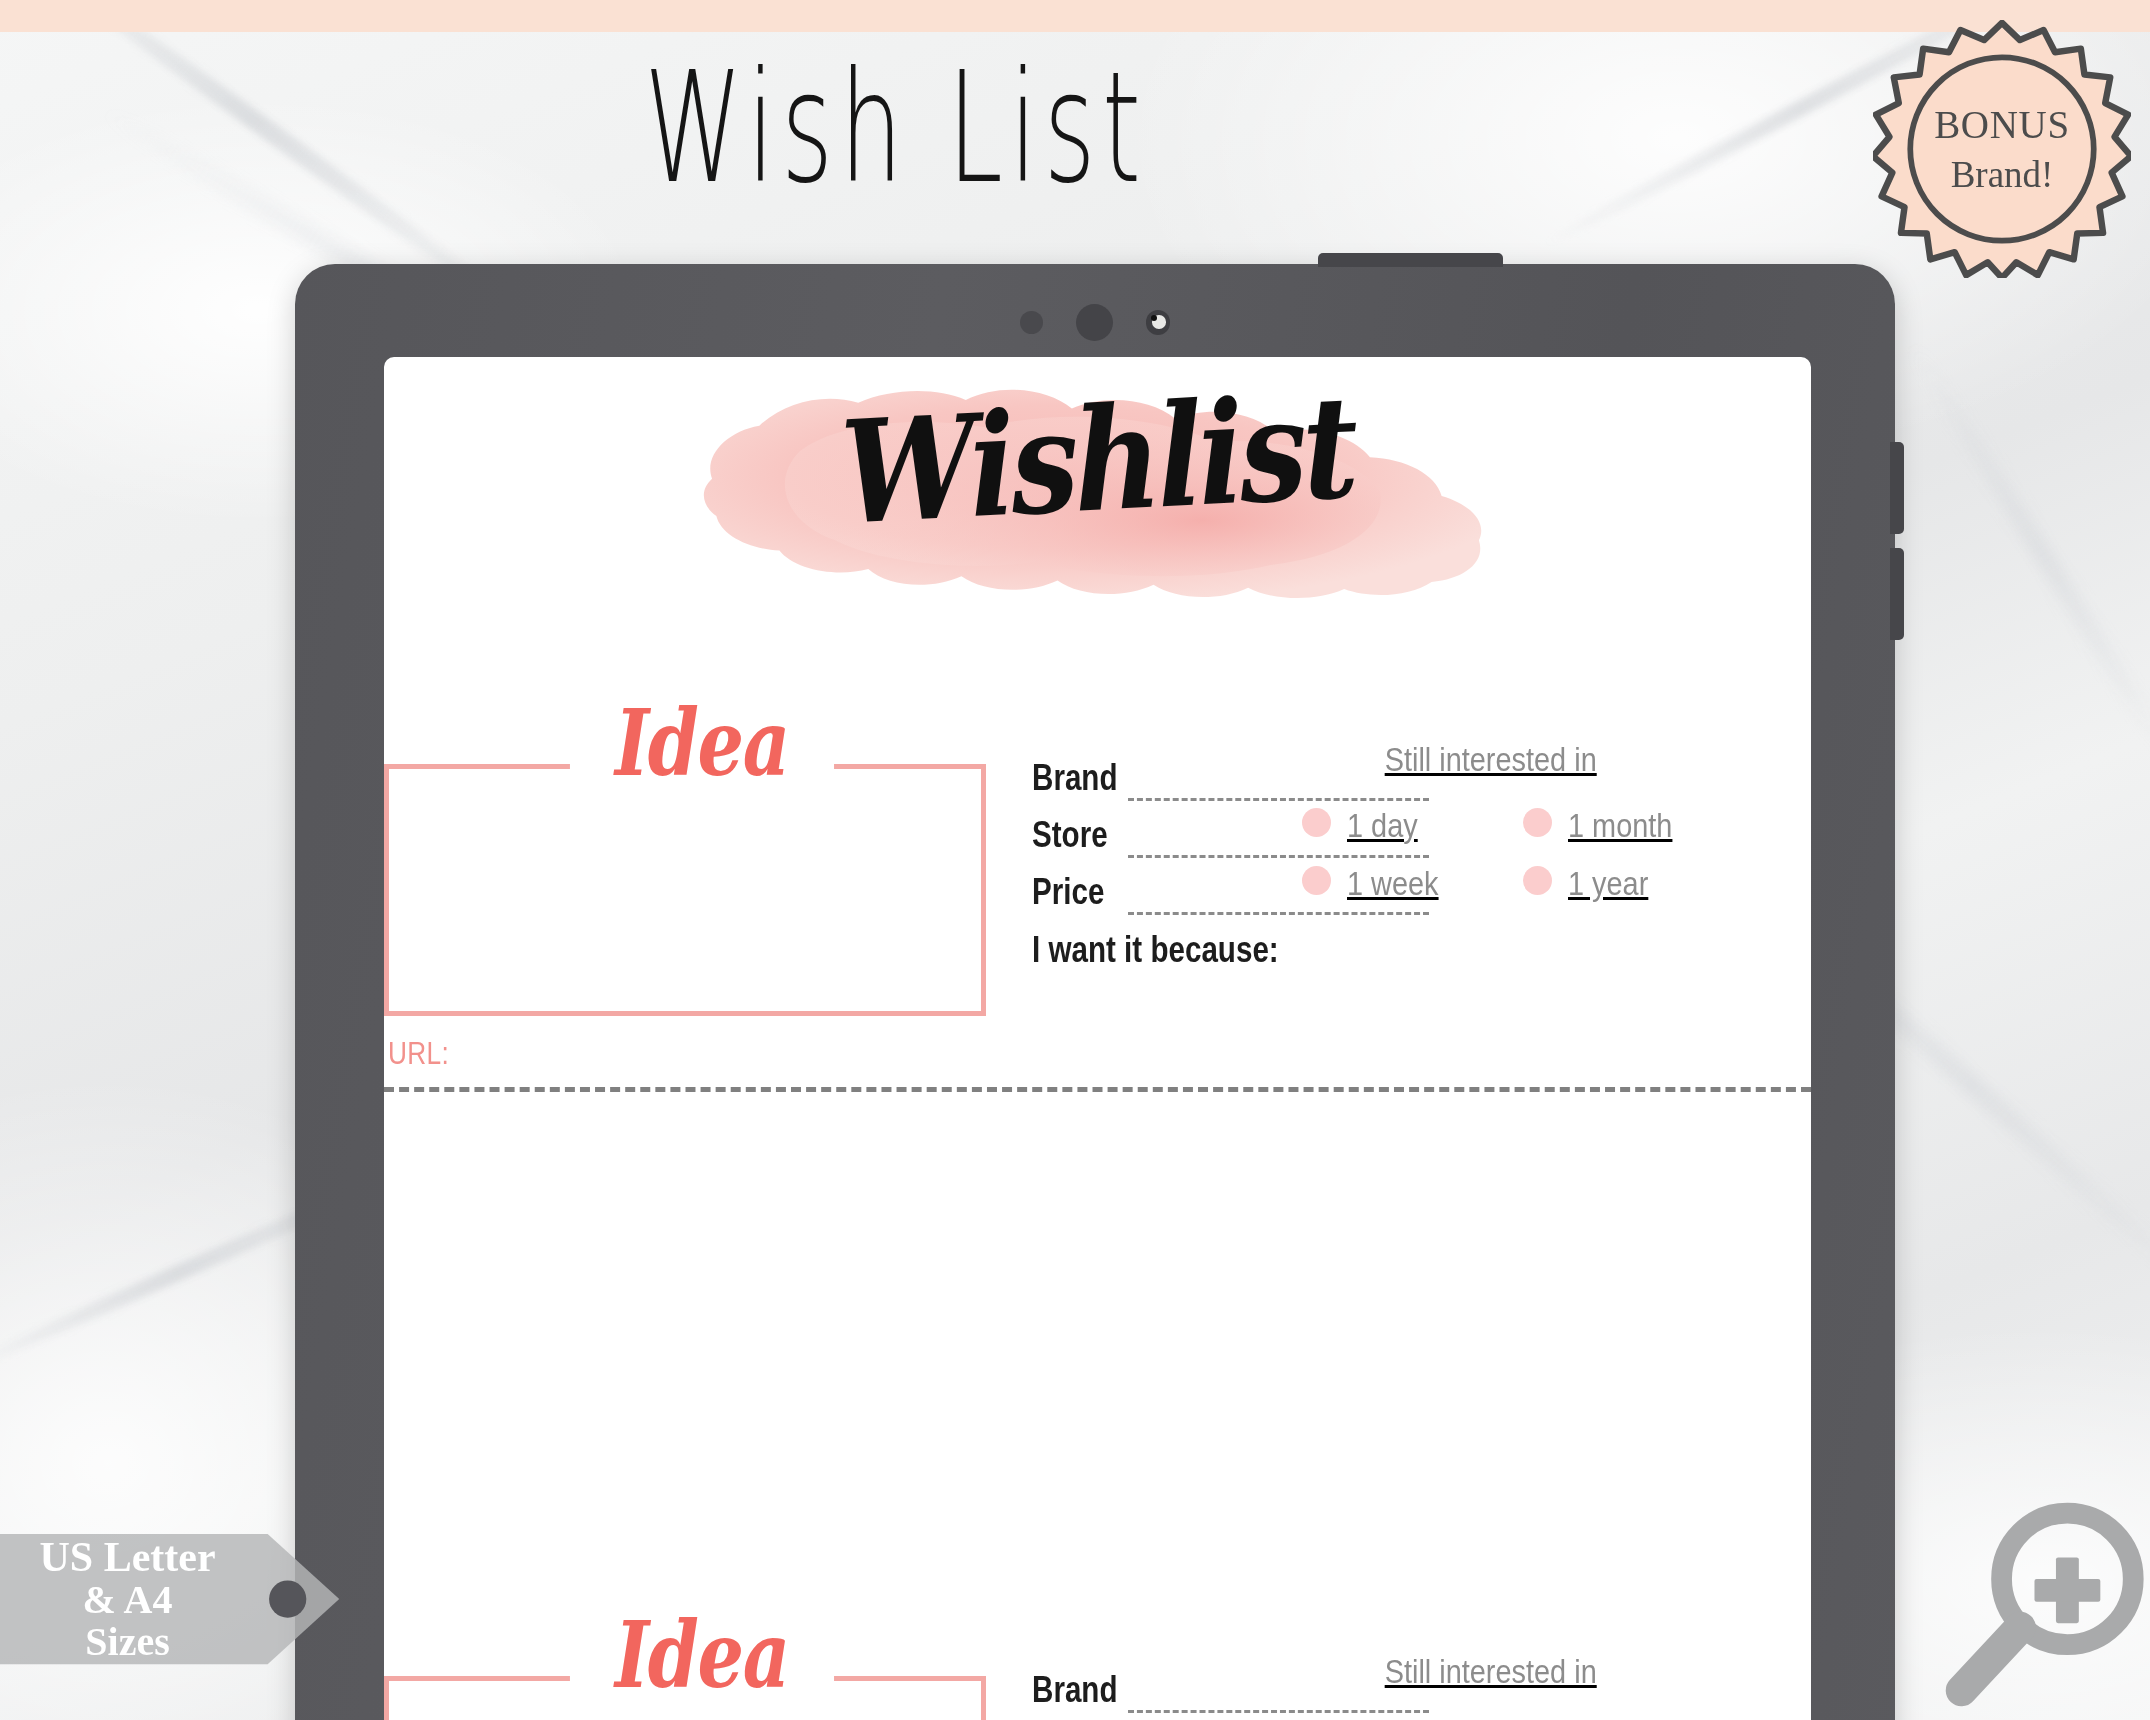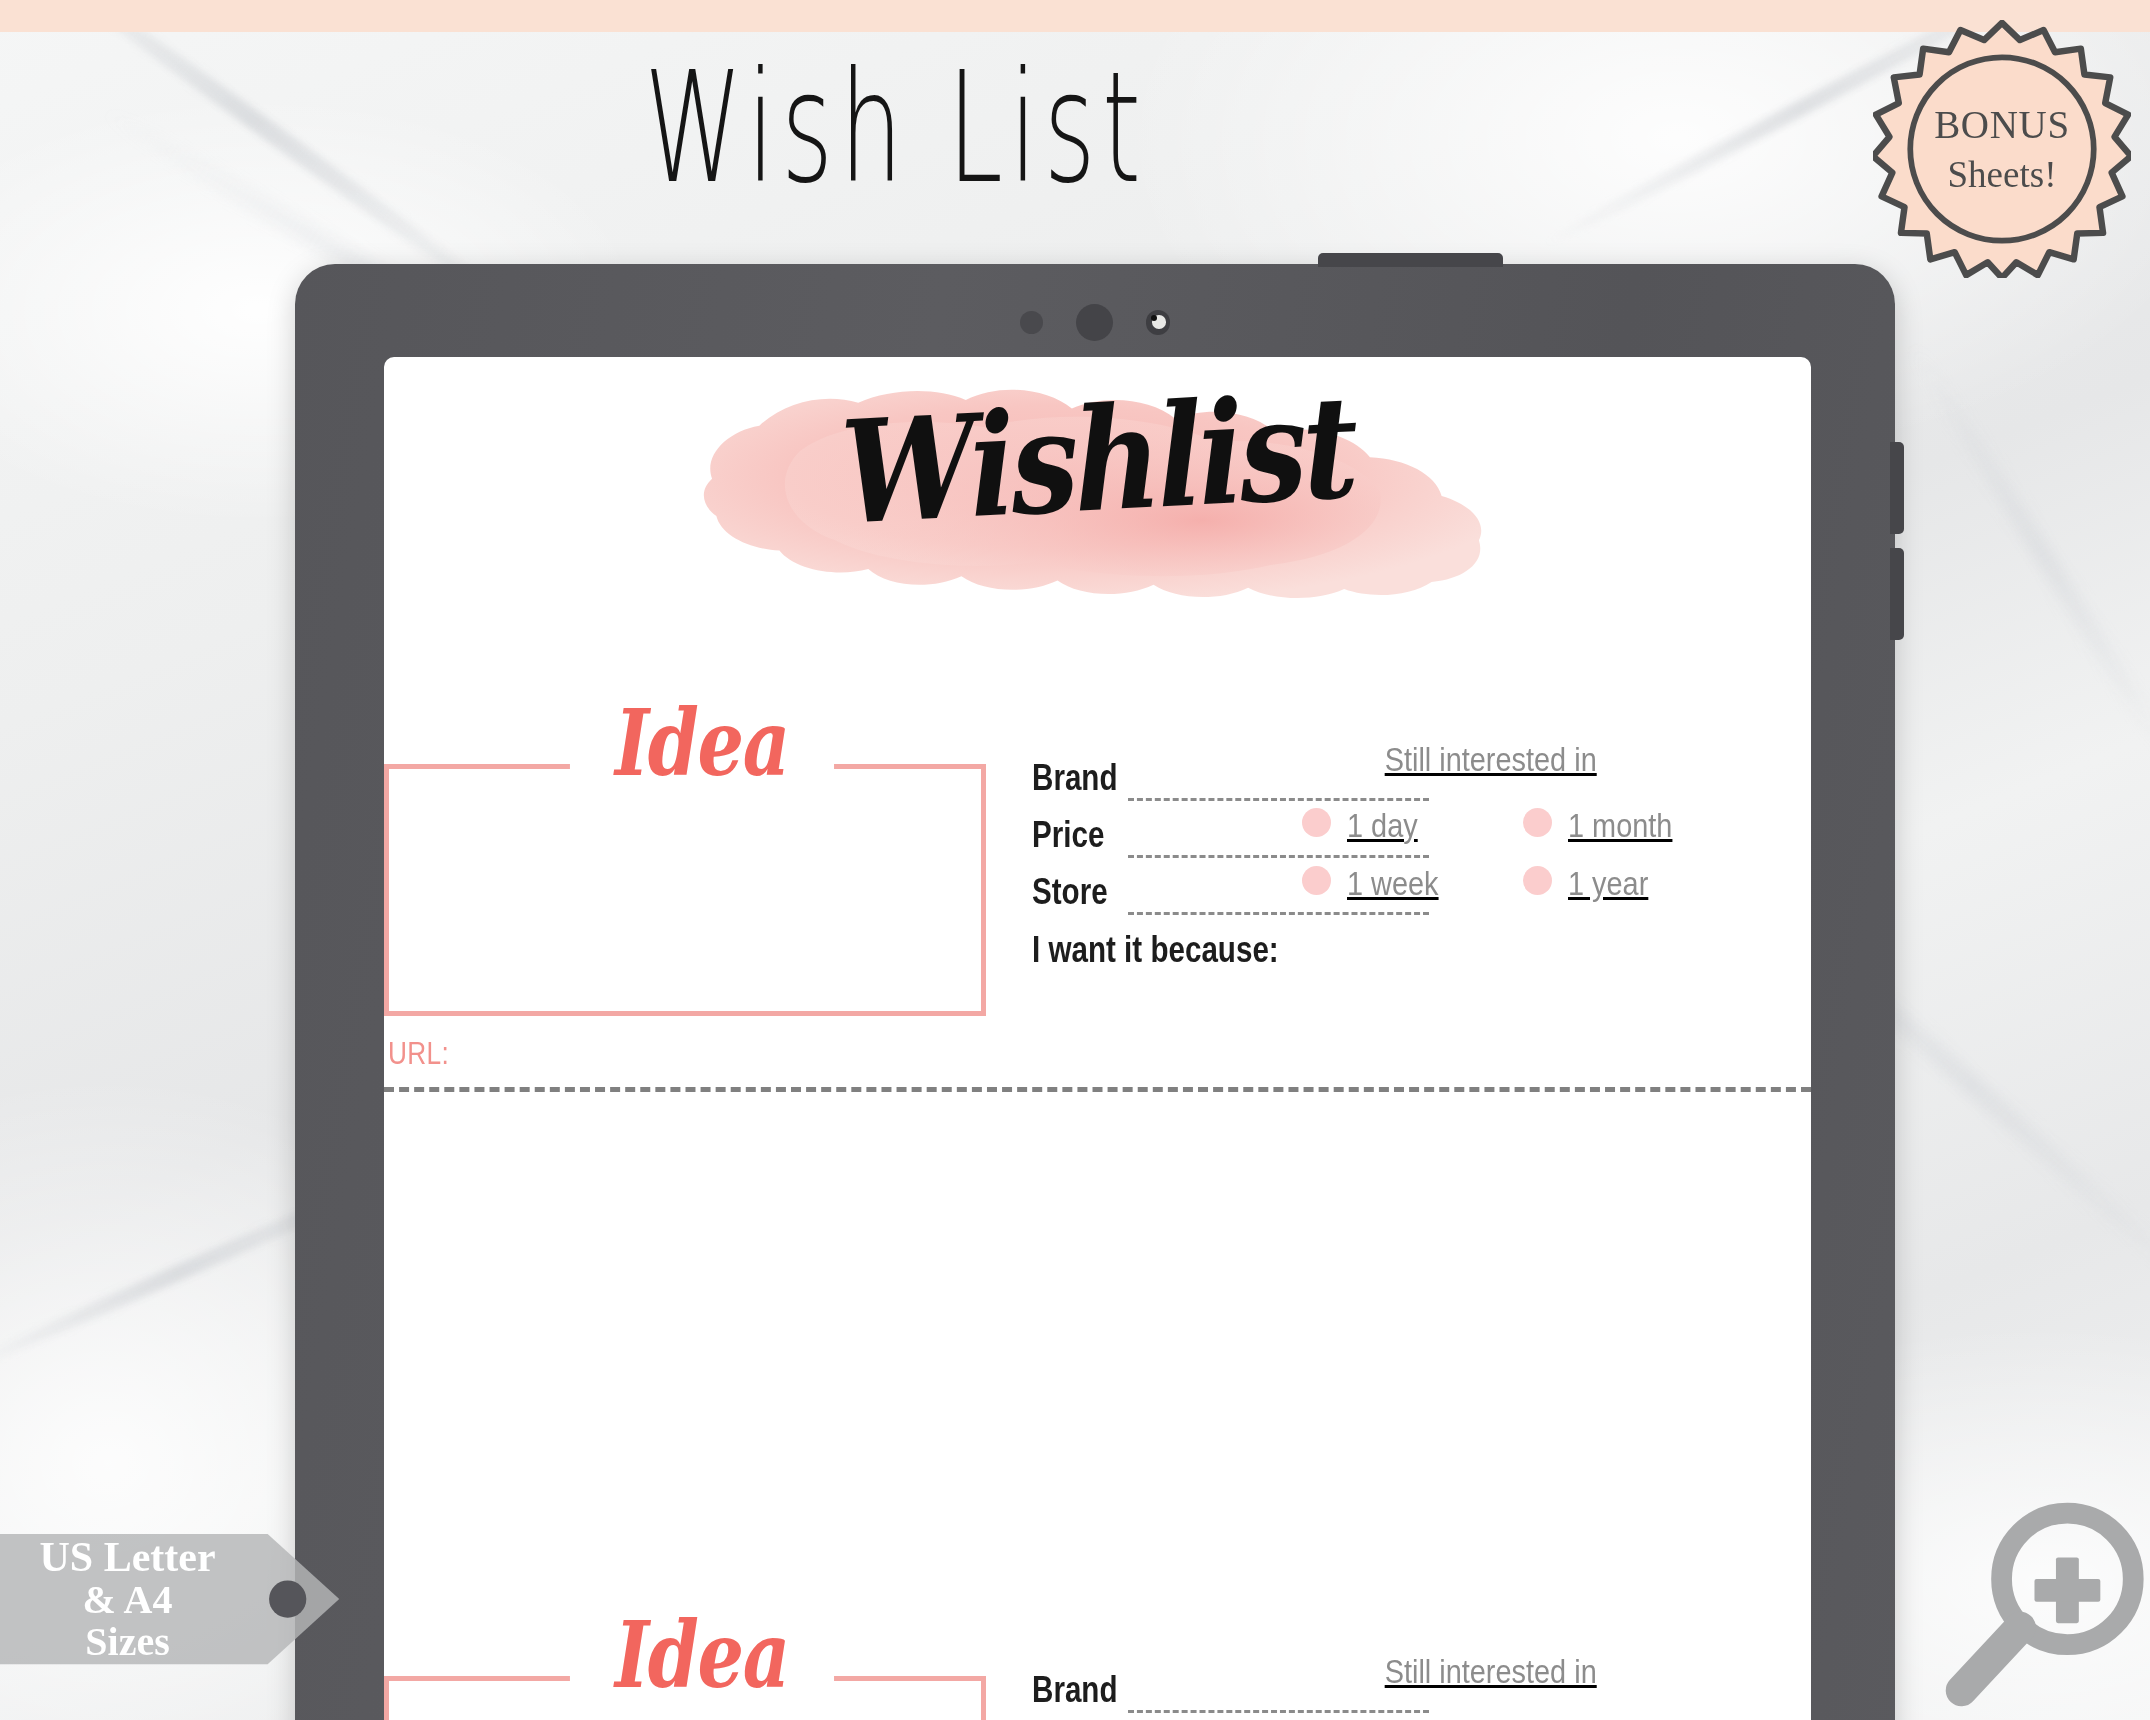--- a/index.html
+++ b/index.html
@@ -169,21 +169,21 @@
 
 <div id="headline">Wish List</div>
 
 <div id="badge">
   <svg viewBox="0 0 360 360">
     <polygon points="180,4 205,28 238,14 254,45 290,40 295,76 331,80 324,116 356,132 337,163 360,190 333,213 348,246 316,261 321,297 285,298 280,334 246,324 230,356 200,338 180,360 160,338 130,356 114,324 80,334 75,298 39,297 44,261 12,246 27,213 0,190 23,163 4,132 36,116 29,80 65,76 70,40 106,45 122,14 155,28" fill="#fbdccb" stroke="#4c4c4c" stroke-width="9" stroke-linejoin="round"></polygon>
     <circle cx="180" cy="180" r="128" fill="none" stroke="#4c4c4c" stroke-width="8"></circle>
   </svg>
   <div id="badge-text">
     <div id="badge-line1">BONUS</div>
-    <div id="badge-line2">Sheets!</div>
+    <div id="badge-line2">Brand!</div>
   </div>
 </div>
 
 <div id="tablet"></div>
 <div id="power-btn"></div>
 <div id="vol-btn-1"></div>
 <div id="vol-btn-2"></div>
 
 <div id="sensors">
   <div class="sensor-sm"></div>
@@ -216,25 +216,25 @@
     <div class="idea-box"></div>
     <div class="idea-script">Idea</div>
     <div class="url-label">URL:</div>
 
     <div class="fields">
       <div class="field-row">
         <div class="field-label">Brand</div>
         <div class="field-line"></div>
       </div>
       <div class="field-row">
+        <div class="field-label">Store</div>
+        <div class="field-line"></div>
+      </div>
+      <div class="field-row">
         <div class="field-label">Price</div>
-        <div class="field-line"></div>
-      </div>
-      <div class="field-row">
-        <div class="field-label">Store</div>
         <div class="field-line"></div>
       </div>
       <div class="field-want">I want it because:</div>
     </div>
 
     <div class="interest">
       <div class="interest-title">Still interested in</div>
       <div class="interest-grid">
         <div class="opt">
             <span class="opt-dot"></span>

